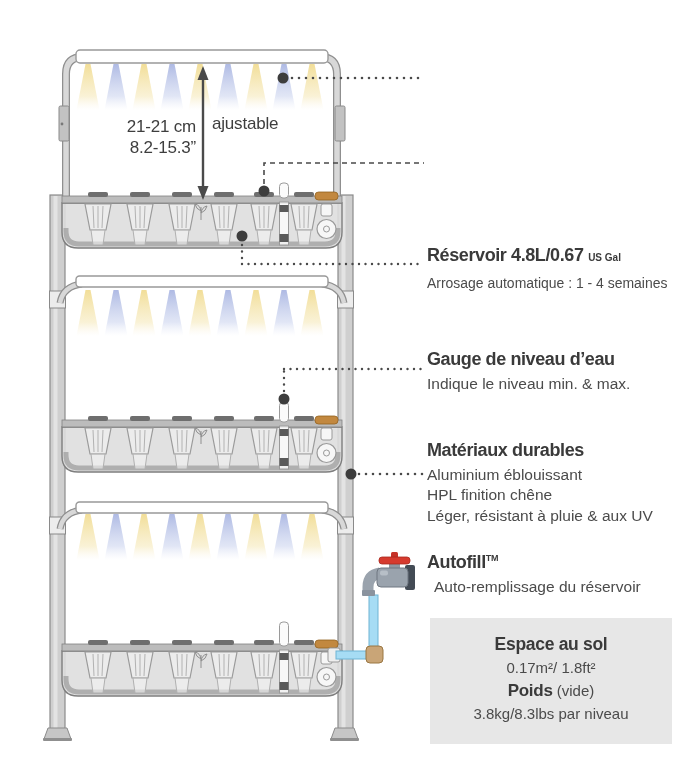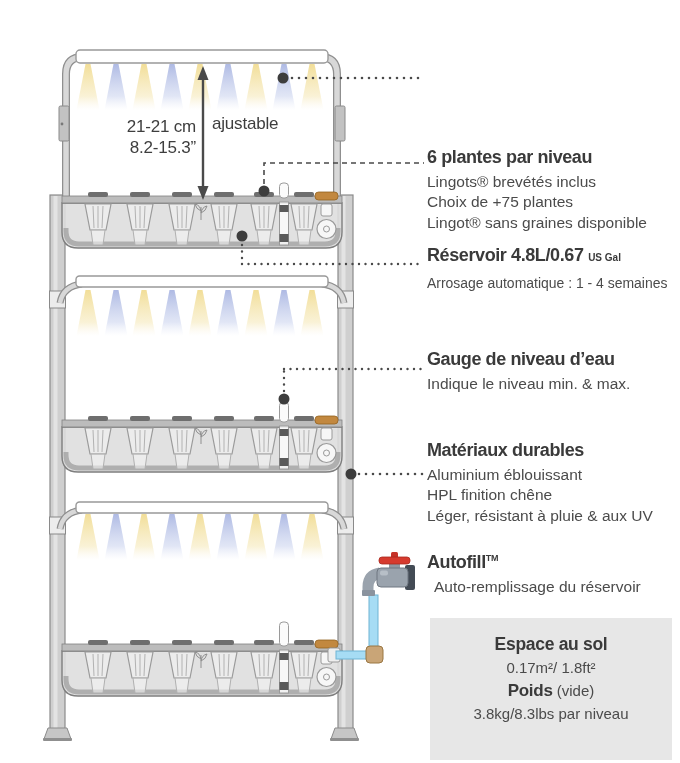--- a/index.html
+++ b/index.html
@@ -17,21 +17,21 @@
   .feature{position:absolute;left:427px;width:253px;}
   .feature h3{margin:0 0 4px 0;font-size:18px;line-height:22px;font-weight:bold;
               color:#3a3a3a;letter-spacing:-0.4px;}
   .feature h3 .suffix{font-size:10px;letter-spacing:0;}
   .feature h3 sup{font-size:9px;vertical-align:super;}
   .feature p{margin:0;font-size:15.5px;line-height:20.4px;color:#4b4b4b;}
   .cond{display:inline-block;transform:scaleX(0.90);transform-origin:0 50%;white-space:nowrap;}
   .indent{padding-left:7px;}
 
   
-  .spec-box{position:absolute;left:430px;top:618px;width:242px;height:142px;
+  .spec-box{position:absolute;left:430px;top:618px;width:242px;height:126px;
             background:#e7e7e7;text-align:center;box-sizing:border-box;padding-top:15px;}
   .spec-box .sb-title{font-size:17.5px;font-weight:bold;color:#3a3a3a;line-height:23px;letter-spacing:-0.3px;}
   .spec-box .sb-line{font-size:15px;color:#4b4b4b;line-height:23px;}
   .spec-box .sb-weight b{font-size:17px;color:#3a3a3a;letter-spacing:-0.3px;}
 </style>
 </head>
 <body>
 
 <div class="page">
 
@@ -194,26 +194,20 @@
 
   <div class="dim-label">
     <div>21-21 cm</div>
     <div>8.2-15.3”</div>
   </div>
   <div class="adj-label">
     <div>ajustable</div>
   </div>
 
 
-  <div class="feature" style="top:146px">
-    <h3>6 plantes par niveau</h3>
-    <p>Lingots® brevétés inclus</p>
-    <p>Choix de +75 plantes</p>
-    <p>Lingot® sans graines disponible</p>
-  </div>
 
   <div class="feature" style="top:244px">
     <h3><span>Réservoir 4.8L/0.67</span>
       <span class="suffix">US Gal</span></h3>
     <p><span class="cond">Arrosage automatique : 1 - 4 semaines</span></p>
   </div>
 
   <div class="feature" style="top:348px">
     <h3>Gauge de niveau d’eau</h3>
     <p>Indique le niveau min. &amp; max.</p>

